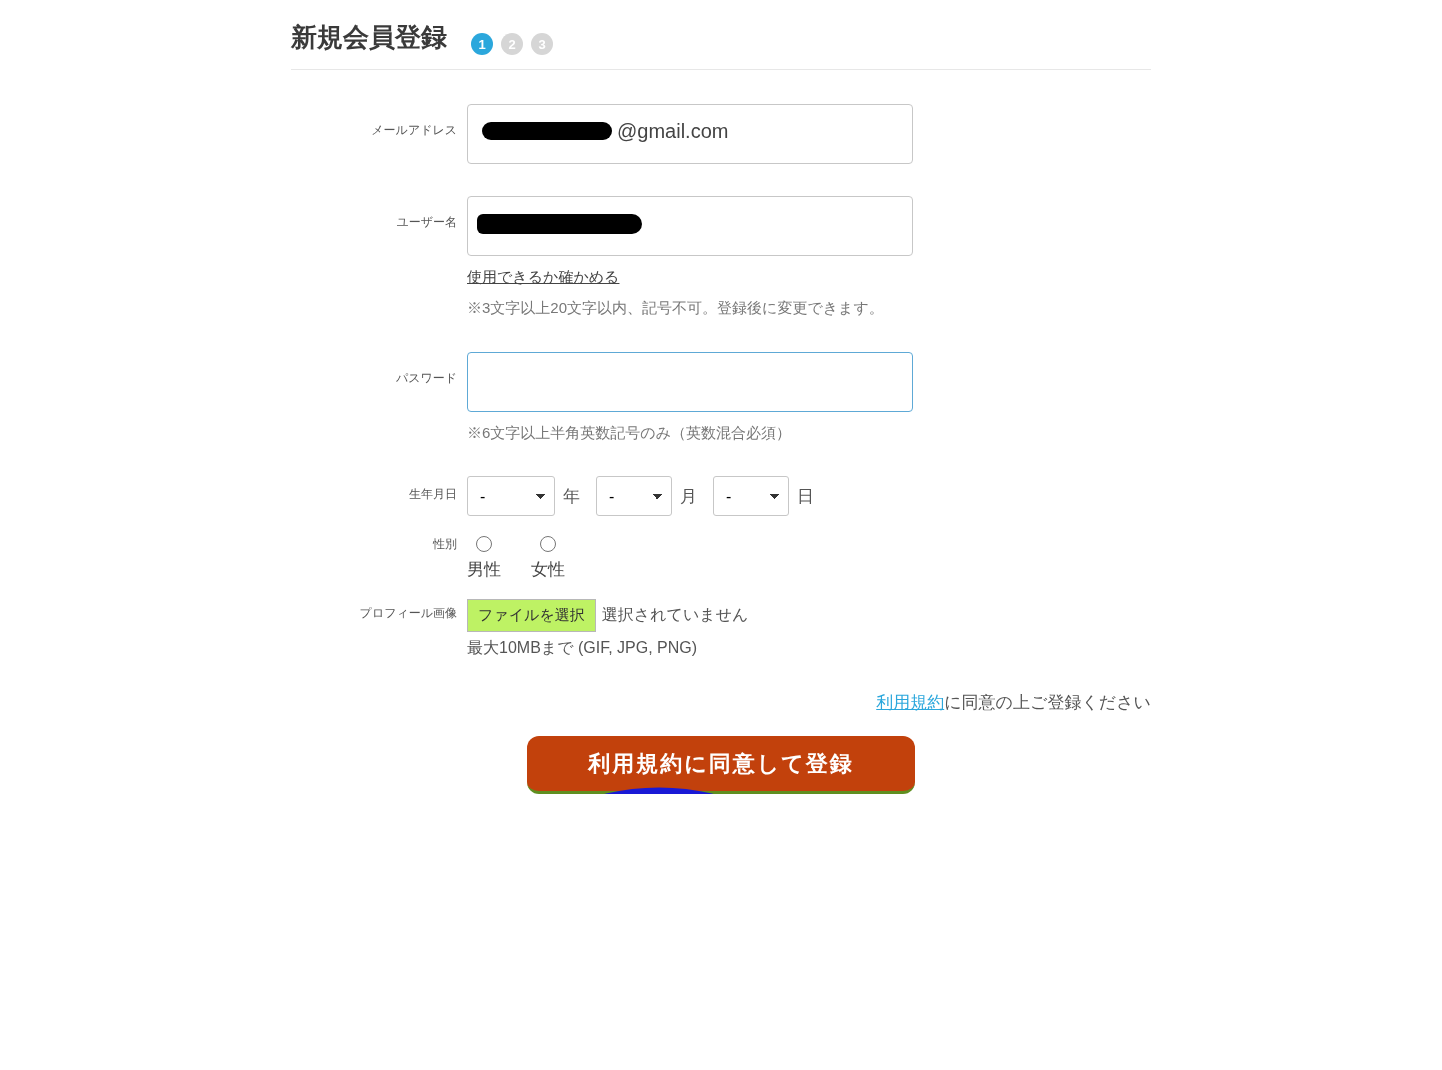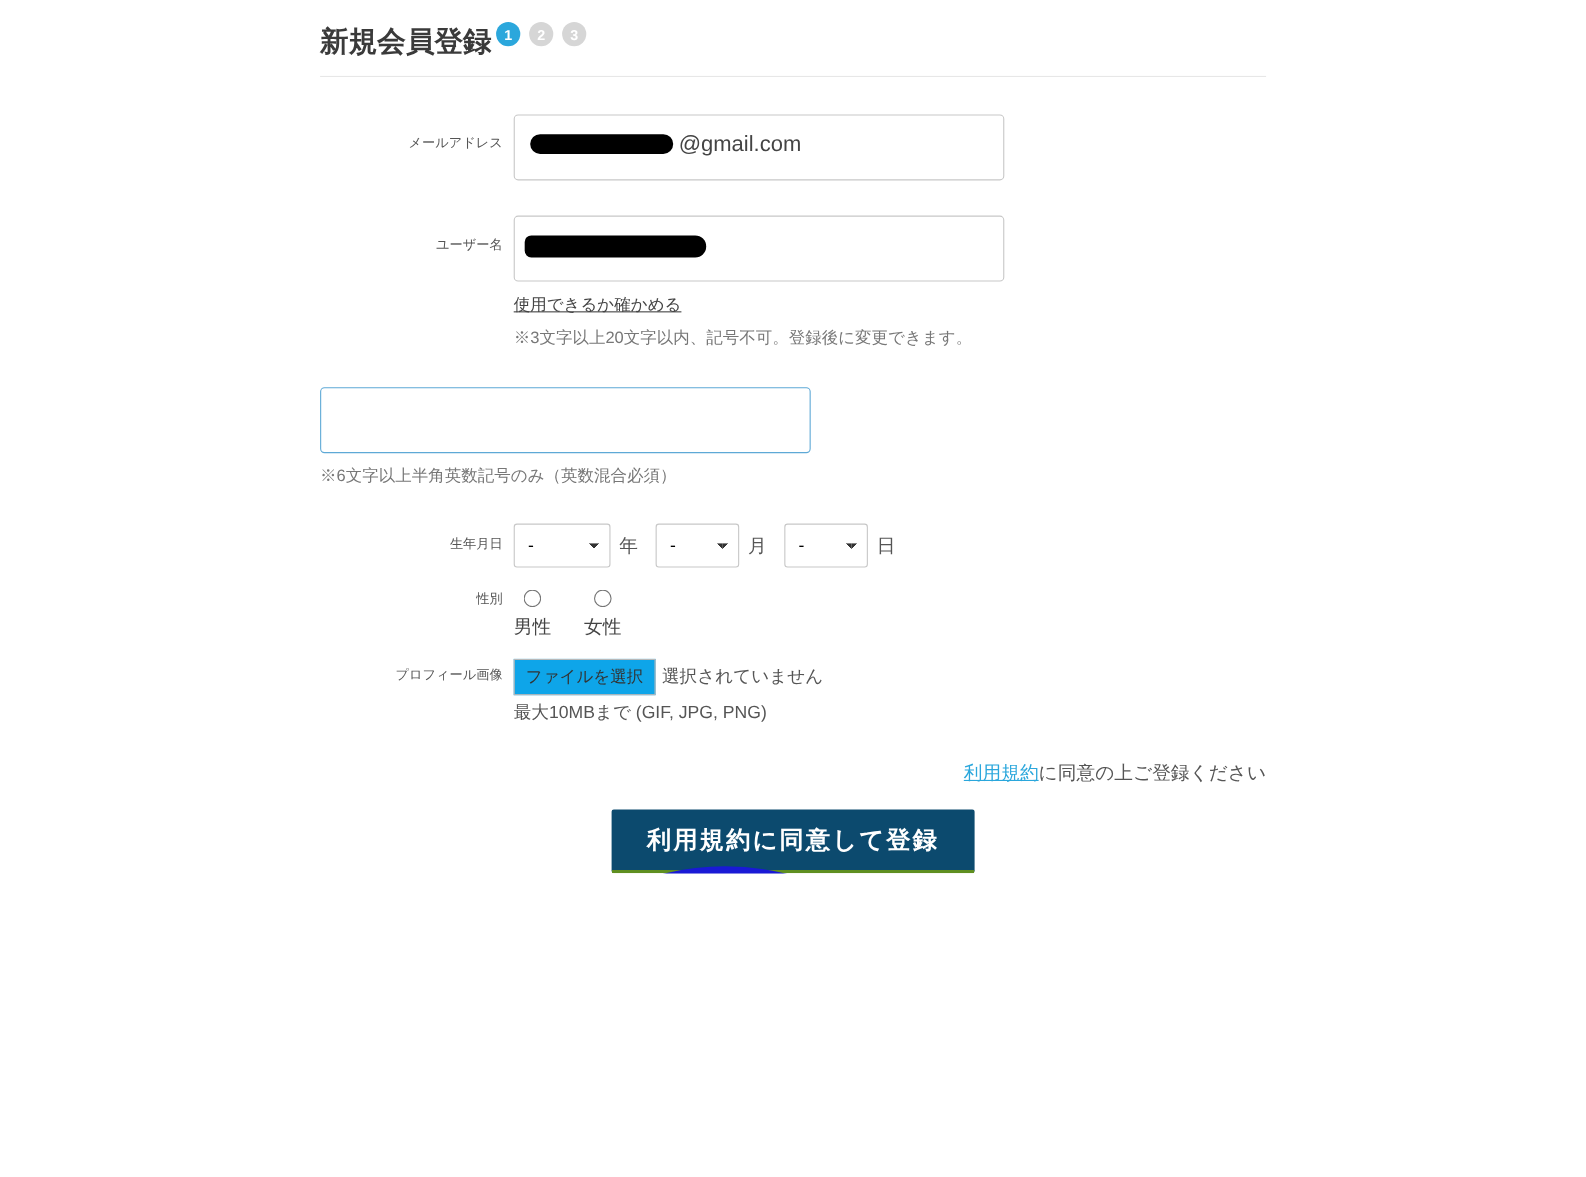--- a/index.html
+++ b/index.html
@@ -8,22 +8,22 @@
       background: #fff;
       color: #333;
     }
     .container {
       width: 860px;
       margin: 20px auto 0;
       position: relative;
     }
     .header {
       display: flex;
-      align-items: flex-start;
-      gap: 4px;
+      align-items: flex-end;
+      gap: 24px;
       padding-bottom: 14px;
       border-bottom: 1px solid #e7e7e7;
       margin-bottom: 34px;
     }
     .page-title {
       font-size: 26px;
       font-weight: 700;
       color: #3a3a3a;
     }
     .steps {
@@ -131,52 +131,52 @@
       background-repeat: no-repeat;
     }
     .unit { font-size: 17px; color: #555; margin-right: 8px; }
 
     .radio-row { display: flex; gap: 30px; align-items: center; padding-top: 2px; }
     .radio-item { display: flex; align-items: center; gap: 6px; font-size: 17px; color: #444; flex-direction: column; }
     .radio-item input { width: 16px; height: 16px; }
 
     .file-row { display: flex; align-items: center; gap: 6px; }
     .file-btn {
-      background: #0ea5e9;
+      background: #bef264;
       border: 1px solid #b8b8b8;
       padding: 6px 10px;
       font-size: 15px;
       color: #333;
       cursor: pointer;
     }
     .file-status { font-size: 16px; color: #555; }
     .file-hint { margin-top: 6px; font-size: 16px; color: #555; }
 
     .terms-line {
       text-align: right;
       font-size: 17px;
       color: #555;
       margin: 18px 0 22px;
     }
     .terms-link { color: #2ba7dc; }
 
     .submit-btn {
       display: block;
-      width: 330px;
+      width: 388px;
       height: 58px;
       margin: 0 auto;
-      background: #0c4a6e;
+      background: #c2410c;
       border: none;
       border-bottom: 3px solid #5f8f20;
       color: #fff;
       font-size: 22px;
       font-weight: 700;
       letter-spacing: 2px;
       cursor: pointer;
-      border-radius: 2px;
+      border-radius: 12px;
     }
 
     .annotation-layer {
       position: absolute;
       top: 0; left: 0; width: 100%; height: 1000px;
       pointer-events: none;
     }
   </style>
 </head>
 <body>
@@ -209,20 +209,21 @@
       <div class="user-wrap">
         <input class="text-input" type="text" style="">
         <div class="redacted-box"></div>
       </div>
       <a href="#" class="link-check">使用できるか確かめる</a>
       <div class="hint">※3文字以上20文字以内、記号不可。登録後に変更できます。</div>
     </div>
   </div>
 
   <div class="form-row">
+    <div class="form-label-col">パスワード</div>
     <div class="form-input-col">
       <input class="text-input focused" type="password" autofocus="" style="">
       <div class="hint">※6文字以上半角英数記号のみ（英数混合必須）</div>
     </div>
   </div>
 
   <div class="form-row compact">
     <div class="form-label-col single" style="padding-top:10px">生年月日</div>
     <div class="form-input-col">
       <div class="select-row">

